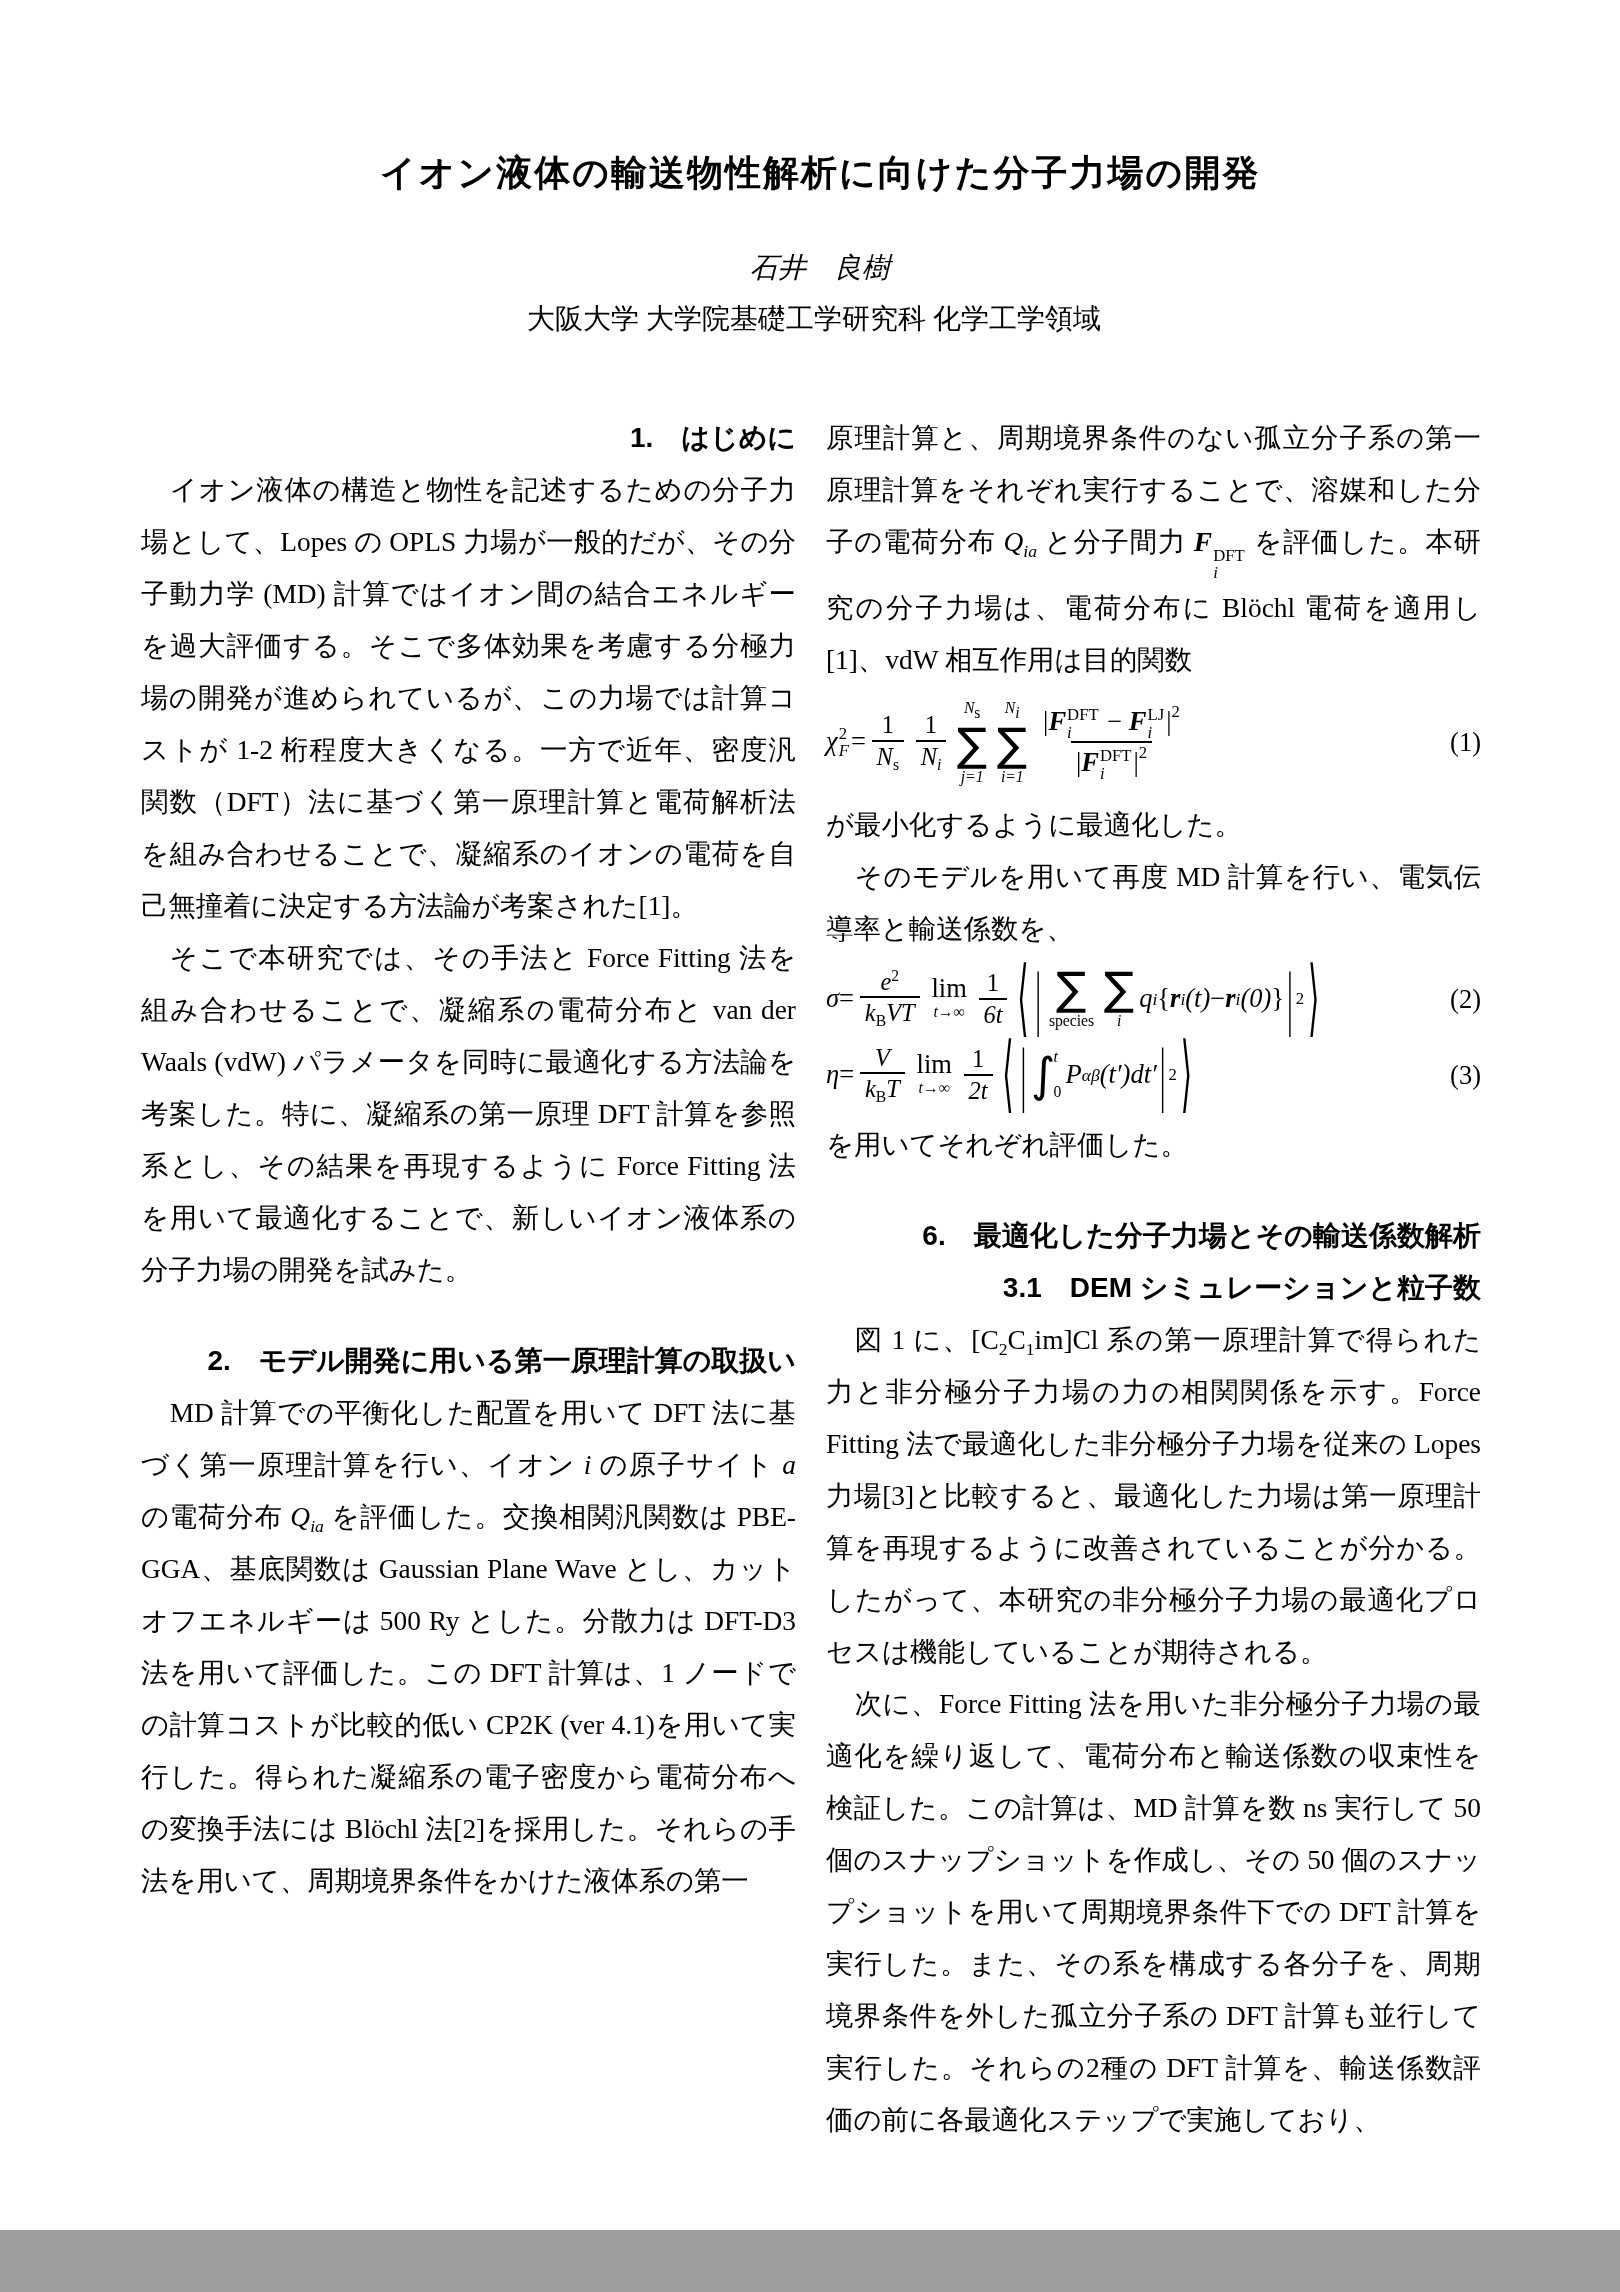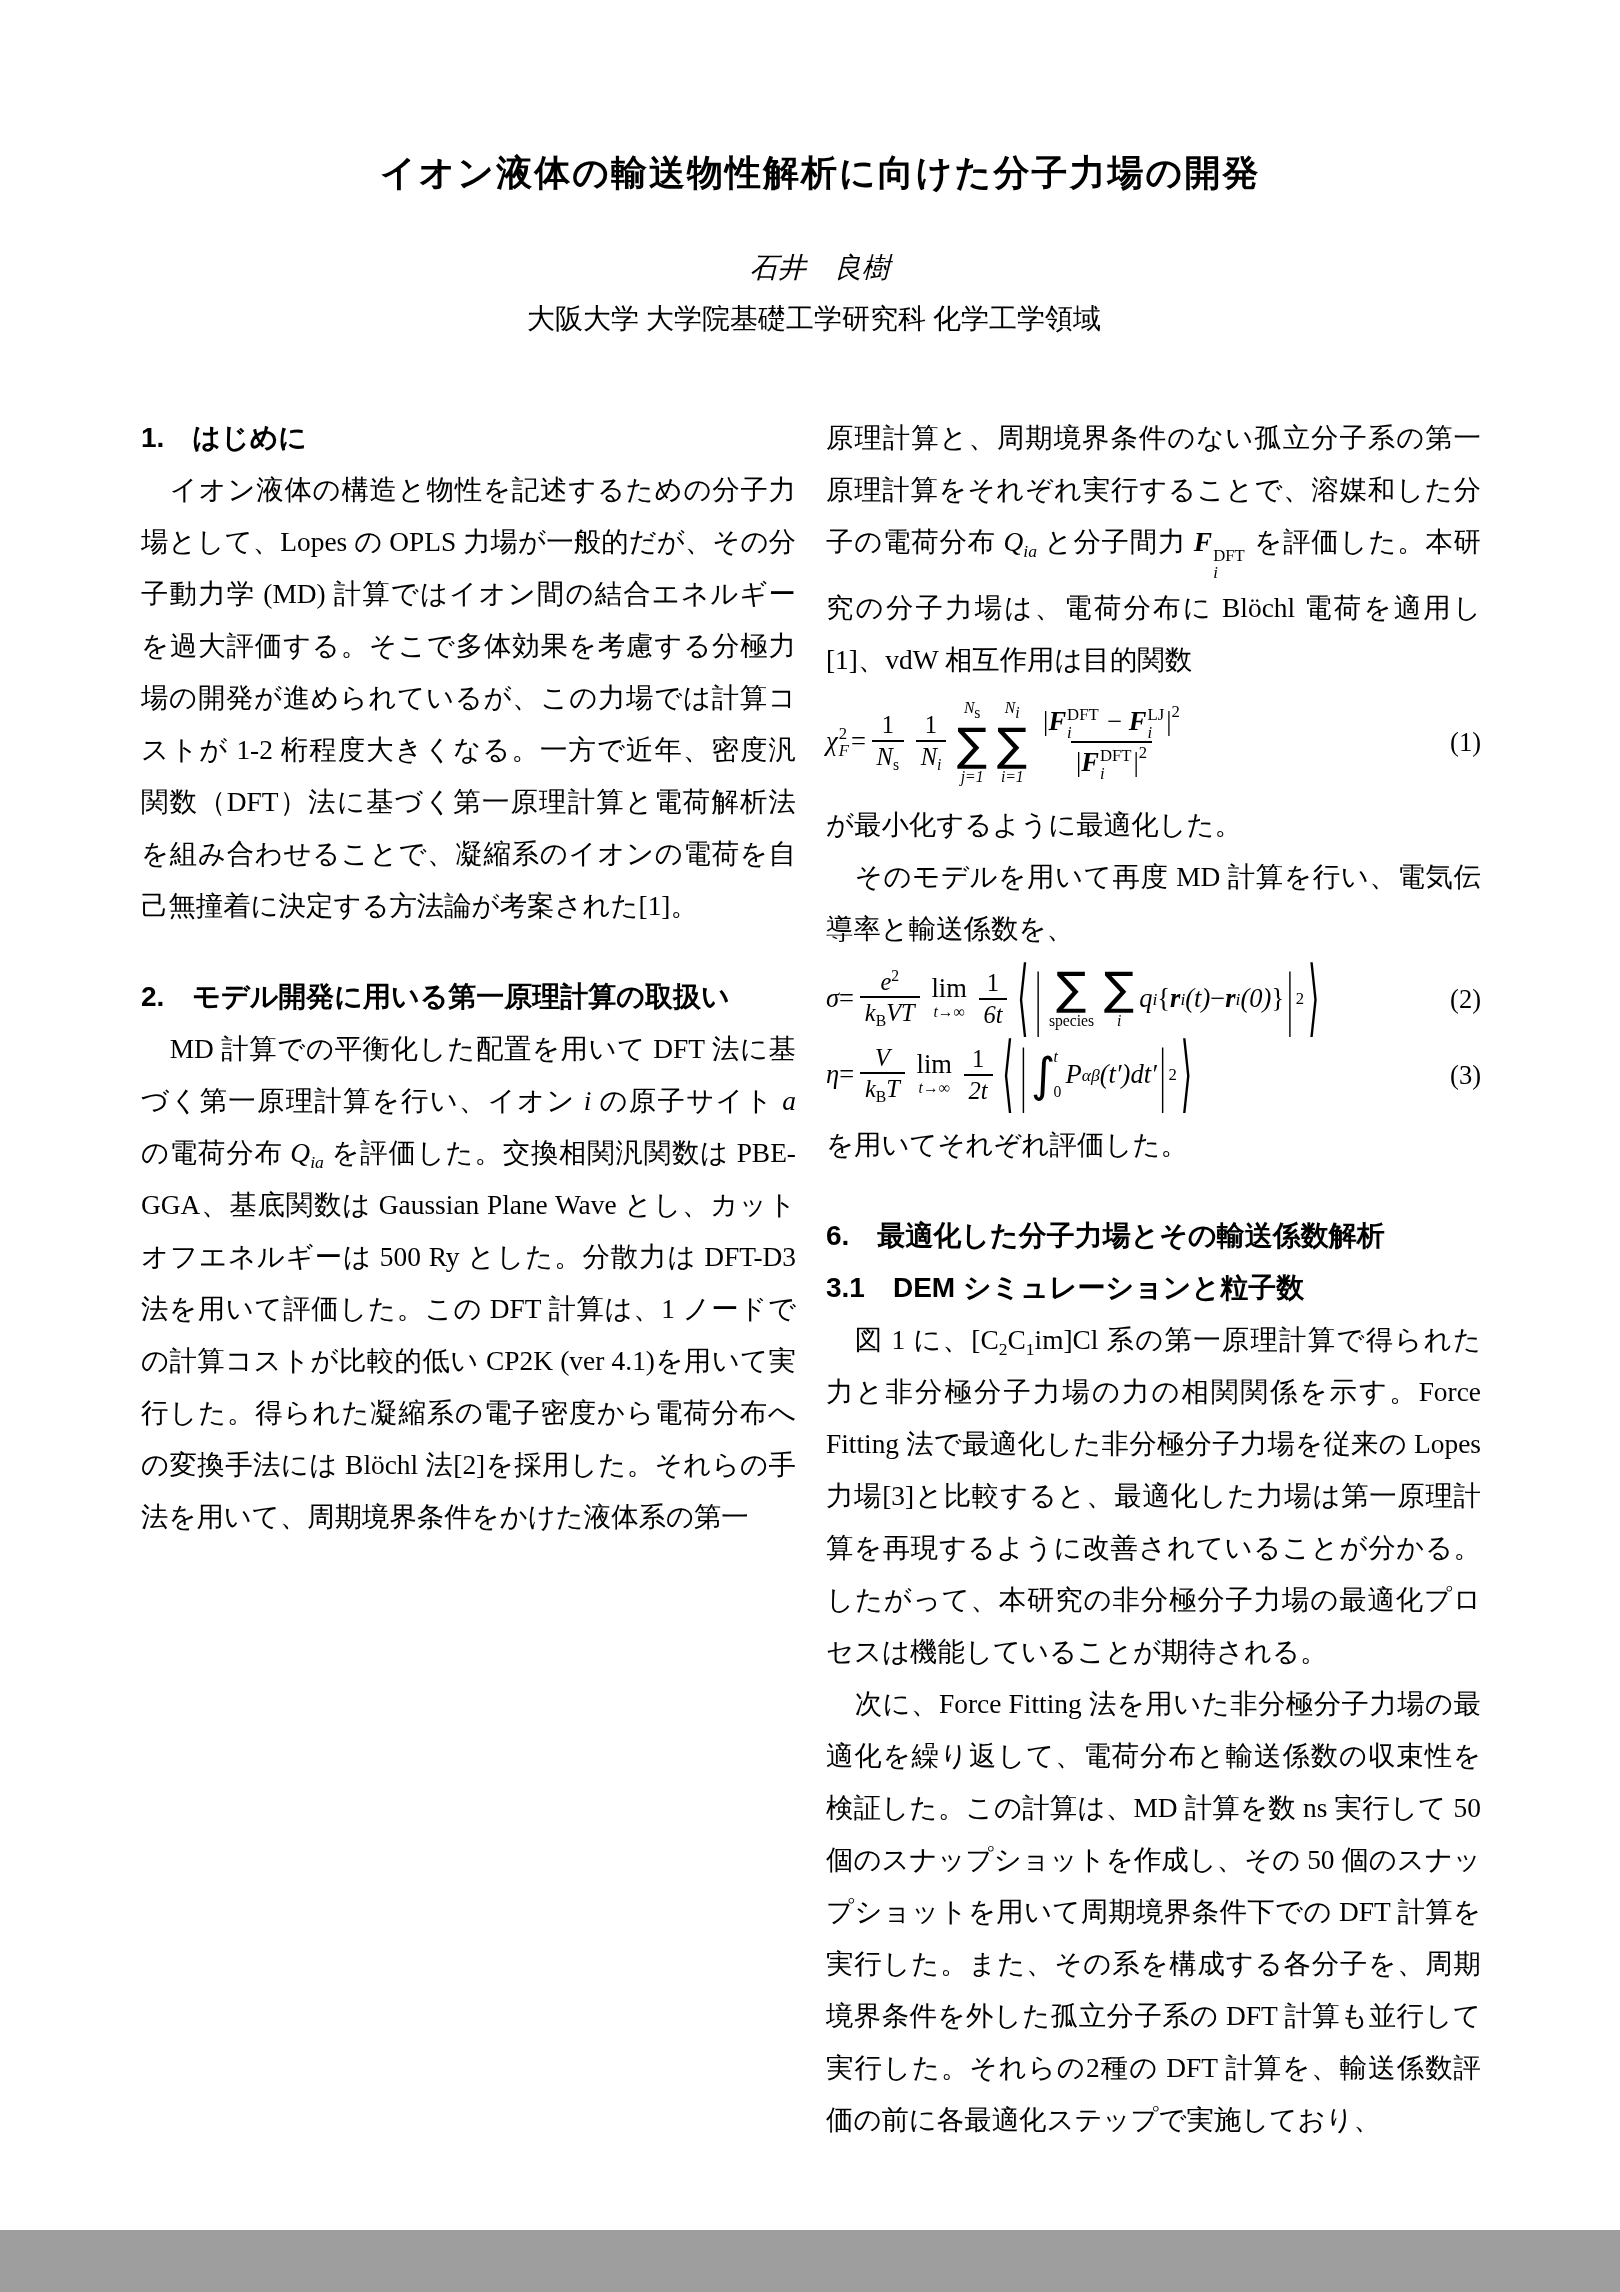--- a/index.html
+++ b/index.html
@@ -10,21 +10,21 @@
              font-size:36px;letter-spacing:2px;}
   .doc-author{position:absolute;left:0;right:0;top:249px;text-align:center;font-size:28px;font-style:italic;}
   .doc-affil{position:absolute;left:0;right:12px;top:300px;text-align:center;font-size:28px;}
   .col{position:absolute;top:412px;width:655px;font-size:27.4px;line-height:52px;
        text-align:justify;}
   .col-left{left:141px;}
   .col-right{left:826px;}
   p{margin:0;text-indent:1.05em;}
   p.noind{text-indent:0;}
   .sec-h{margin:0;font-family:"Liberation Sans","DejaVu Sans",sans-serif;font-weight:700;
-         font-size:28px;line-height:52px;text-align:left;text-indent:0;}
+         font-size:28px;line-height:52px;text-align:right;text-indent:0;}
   .mt-sec{margin-top:39px;}
   .it{font-style:italic;}
   .bi{font-weight:700;font-style:italic;}
   sub.s{font-size:17.6px;line-height:0;}
   
   .iss{display:inline-flex;flex-direction:column;align-items:flex-start;font-size:16.7px;
        line-height:1.05;vertical-align:-9.8px;margin:0 2px 0 1px;}
   
   .eqrow{display:flex;justify-content:space-between;align-items:center;margin:11.8px 0;
          text-indent:0;}
@@ -60,20 +60,21 @@
 
 <div class="page">
 
   <div class="doc-title">イオン液体の輸送物性解析に向けた分子力場の開発</div>
   <div class="doc-author">石井　良樹</div>
   <div class="doc-affil">大阪大学 大学院基礎工学研究科 化学工学領域</div>
 
   <div class="col col-left">
     <h2 class="sec-h">1.　はじめに</h2>
     <p>イオン液体の構造と物性を記述するための分子力場として、Lopes の OPLS 力場が一般的だが、その分子動力学 (MD) 計算ではイオン間の結合エネルギーを過大評価する。そこで多体効果を考慮する分極力場の開発が進められているが、この力場では計算コストが 1-2 桁程度大きくなる。一方で近年、密度汎関数（DFT）法に基づく第一原理計算と電荷解析法を組み合わせることで、凝縮系のイオンの電荷を自己無撞着に決定する方法論が考案された[1]。</p>
+    <p>そこで本研究では、その手法と Force Fitting 法を組み合わせることで、凝縮系の電荷分布と van der Waals (vdW) パラメータを同時に最適化する方法論を考案した。特に、凝縮系の第一原理 DFT 計算を参照系とし、その結果を再現するように Force Fitting 法を用いて最適化することで、新しいイオン液体系の分子力場の開発を試みた。</p>
 
     <h2 class="sec-h mt-sec">2.　モデル開発に用いる第一原理計算の取扱い</h2>
     <p><span>MD 計算での平衡化した配置を用いて DFT 法に基づく第一原理計算を行い、イオン </span><i>i</i><span> の原子サイト </span><i>a</i><span> の電荷分布 </span><i>Q</i><sub class="s"><i>ia</i></sub><span> を評価した。交換相関汎関数は PBE-GGA、基底関数は Gaussian Plane Wave とし、カットオフエネルギーは 500 Ry とした。分散力は DFT-D3 法を用いて評価した。この DFT 計算は、1 ノードでの計算コストが比較的低い CP2K (ver 4.1)を用いて実行した。得られた凝縮系の電子密度から電荷分布への変換手法には Blöchl 法[2]を採用した。それらの手法を用いて、周期境界条件をかけた液体系の第一</span></p>
   </div>
 
   <div class="col col-right">
     <p class="noind"><span>原理計算と、周期境界条件のない孤立分子系の第一原理計算をそれぞれ実行することで、溶媒和した分子の電荷分布 </span><i>Q</i><sub class="s"><i>ia</i></sub><span> と分子間力 </span><span class="bi">F</span><span class="iss">
           <span>DFT</span>
           <i>i</i>
         </span><span> を評価した。本研究の分子力場は、電荷分布に Blöchl 電荷を適用し[1]、vdW 相互作用は目的関数</span></p>

